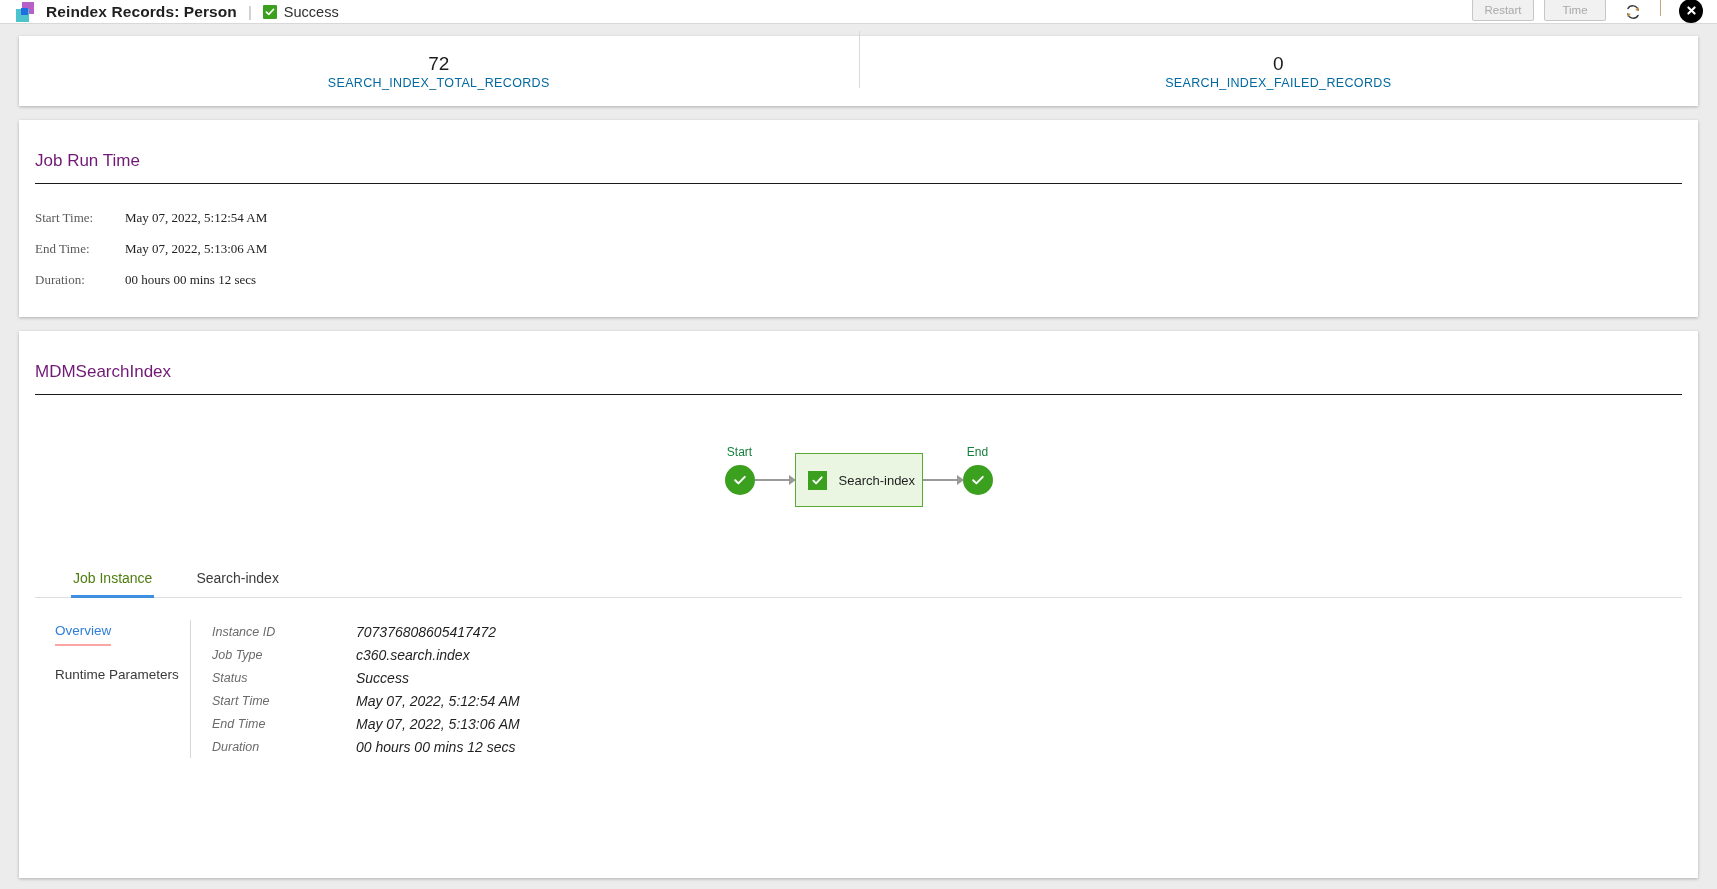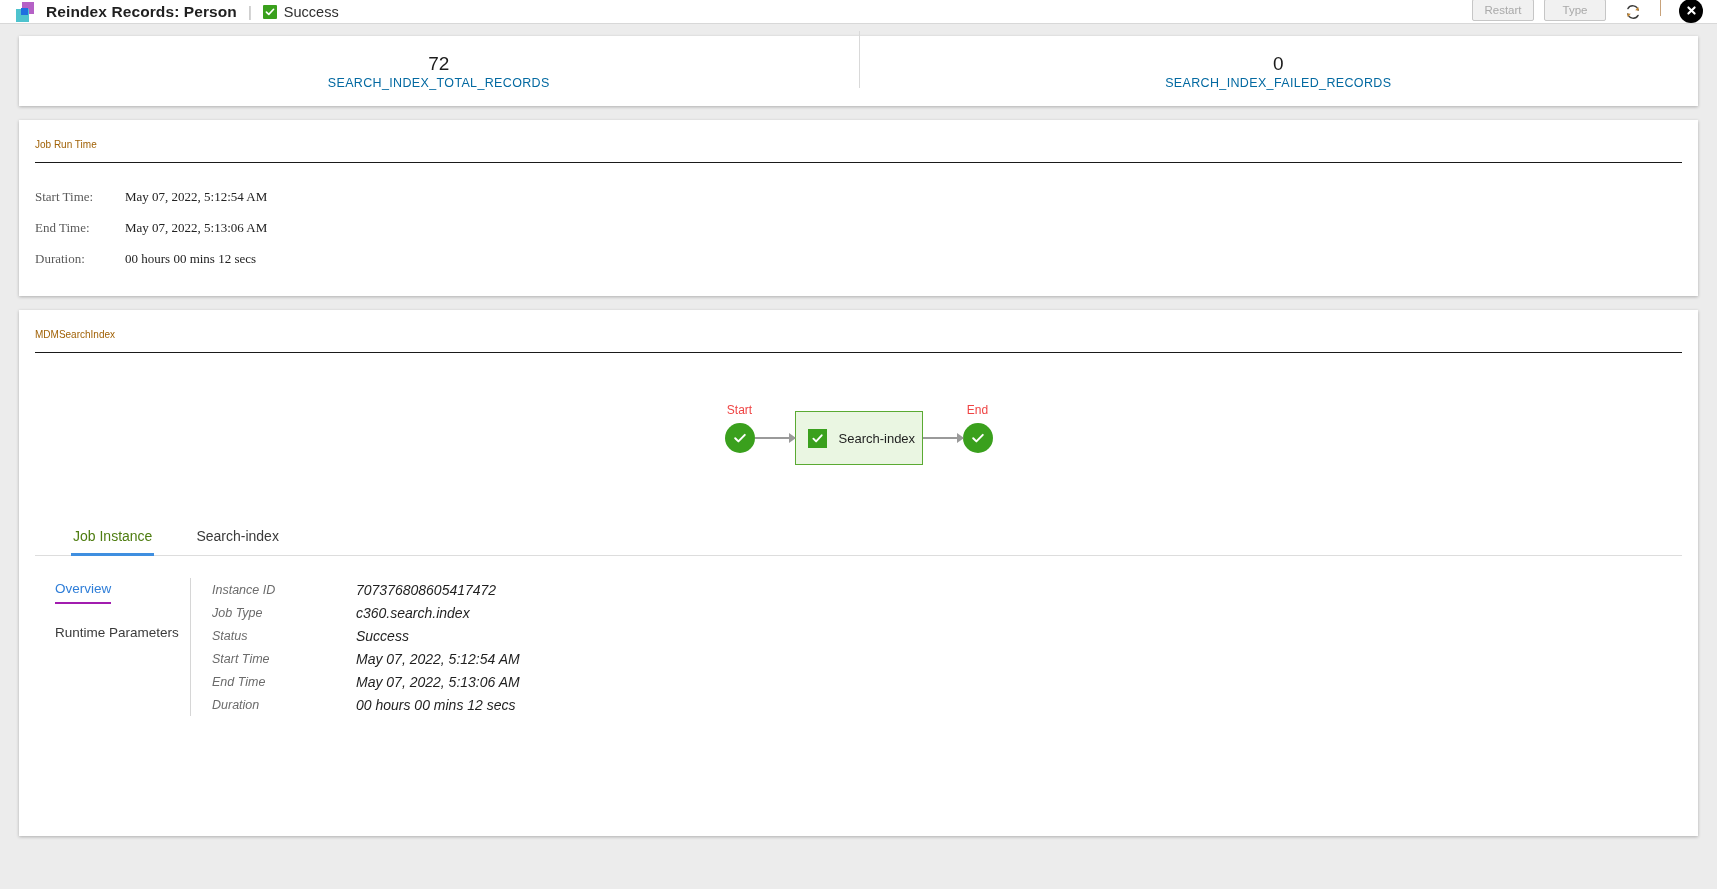--- a/index.html
+++ b/index.html
@@ -173,23 +173,23 @@
   }
   .kpi-label {
     font-size: 12.5px;
     color: #0369a1;
     letter-spacing: 0.35px;
     margin-top: 0;
   }
 
   
   .panel-head {
-    font-size: 10px;
-    color: #a16207;
-    padding: 19px 0 0 16px;
+    font-size: 17px;
+    color: #701a75;
+    padding: 31px 0 0 16px;
   }
   .panel-rule {
     height: 1px;
     background: #1a1a1a;
     margin: 12px 16px 0 16px;
   }
 
   
   .jrt-body {
     padding: 18px 0 22px 0;
@@ -224,21 +224,21 @@
     display: flex;
     align-items: center;
   }
   .node-col {
     display: flex;
     flex-direction: column;
     align-items: center;
   }
   .node-cap {
     font-size: 12px;
-    color: #ef4444;
+    color: #15803d;
     margin-bottom: 6px;
     height: 14px;
     line-height: 14px;
   }
   .circle-node {
     width: 30px;
     height: 30px;
     border-radius: 50%;
     background: #3aa01d;
     display: flex;
@@ -322,21 +322,21 @@
   .subnav-item {
     font-size: 13.5px;
     color: #3a3a3a;
     cursor: pointer;
     padding-bottom: 6px;
     display: inline-block;
     margin-bottom: 19px;
   }
   .subnav-item.active {
     color: #2f7ed8;
-    border-bottom: 2px solid #a21caf;
+    border-bottom: 2px solid #fca5a5;
   }
   .kv-block {
     border-left: 1px solid #d6d6d6;
     padding: 0 0 0 21px;
     margin-left: 10px;
   }
   .kv-row {
     display: flex;
     height: 23px;
     align-items: center;
@@ -370,21 +370,21 @@
     <span class="check-box-green">
       <svg width="10" height="10" viewBox="0 0 10 10">
           <path d="M1.4 5.1 L3.8 7.4 L8.6 2.3" stroke="#ffffff" stroke-width="1.6" fill="none" stroke-linecap="round" stroke-linejoin="round"></path>
         </svg>
     </span>
     <span class="status-label">Success</span>
   </div>
 
   <div class="titlebar-right">
     <button class="tb-btn">Restart</button>
-    <button class="tb-btn">Type</button>
+    <button class="tb-btn">Time</button>
     <span class="icon-btn">
       <svg width="18" height="18" viewBox="0 0 18 18">
         <path d="M14.2 7.1 A5.6 5.6 0 0 0 3.9 5.6" stroke="#3a3a3a" stroke-width="1.4" fill="none" stroke-linecap="round"></path>
         <path d="M3.8 10.9 A5.6 5.6 0 0 0 14.1 12.4" stroke="#3a3a3a" stroke-width="1.4" fill="none" stroke-linecap="round"></path>
         <path d="M14.4 4.0 L14.5 7.4 L11.2 7.2 Z" fill="#c8862a"></path>
         <path d="M3.6 14.0 L3.5 10.6 L6.8 10.8 Z" fill="#c8862a"></path>
       </svg>
     </span>
     <span class="vdiv"></span>
     <span class="close-btn">

